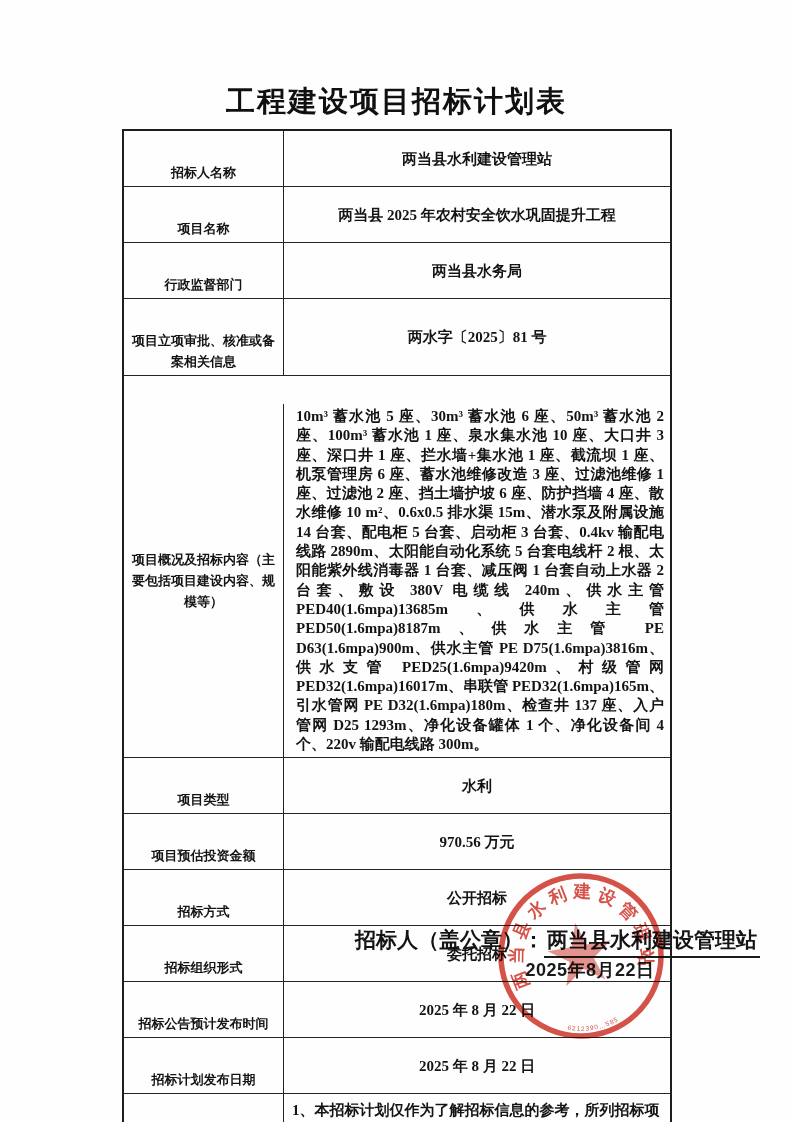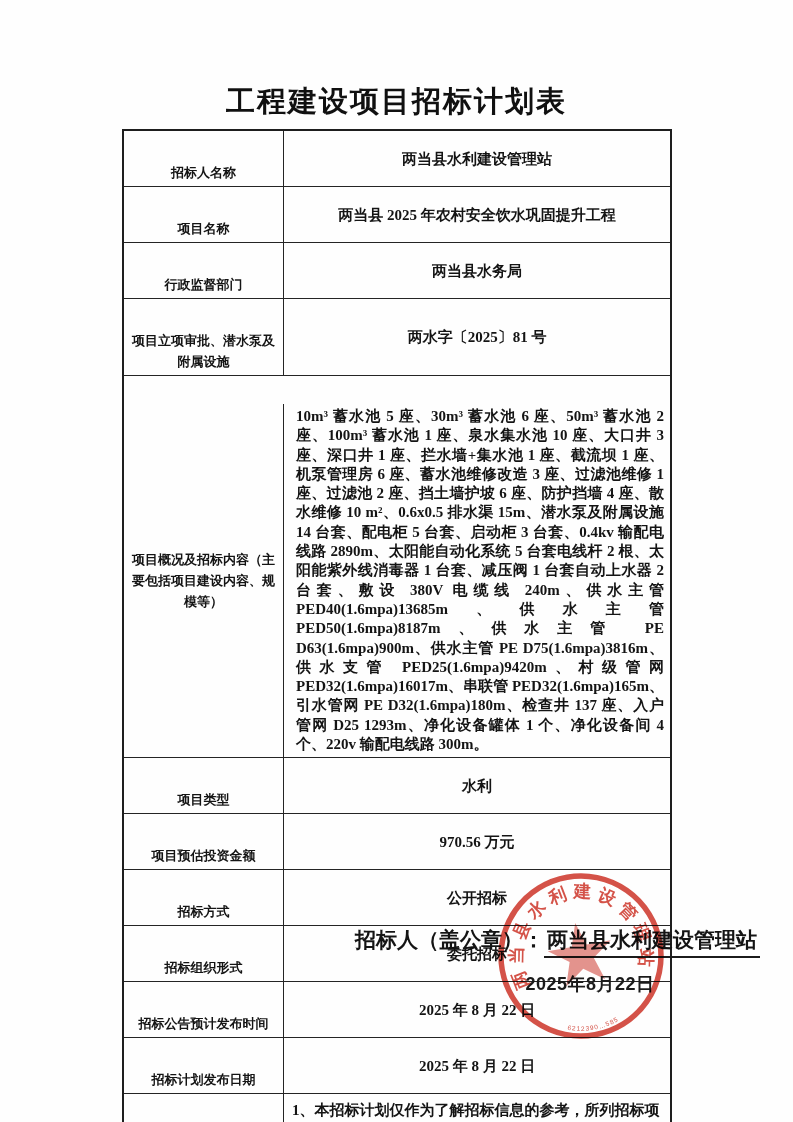--- a/index.html
+++ b/index.html
@@ -75,21 +75,20 @@
     padding:0 3px 2px 3px;
     text-align:center;
   }
   .sig-date{
     position:absolute;
     top:958px;left:525px;width:130px;
     text-align:center;
     font-family:"Liberation Sans","DejaVu Sans",sans-serif;
     font-size:18px;font-weight:600;color:#1a1a1a;
     letter-spacing:0.5px;
-    margin-top:14px;
   }
   .seal{
     position:absolute;
     left:491px;top:866px;
     width:180px;height:180px;
     mix-blend-mode:multiply;
     opacity:0.88;
   }
 </style>
 </head>
@@ -106,21 +105,21 @@
     </div>
     <div class="trow r2">
       <div class="cell-label">项目名称</div>
       <div class="cell-value">两当县 2025 年农村安全饮水巩固提升工程</div>
     </div>
     <div class="trow r3">
       <div class="cell-label">行政监督部门</div>
       <div class="cell-value">两当县水务局</div>
     </div>
     <div class="trow r4">
-      <div class="cell-label">项目立项审批、潜水泵及附属设施</div>
+      <div class="cell-label">项目立项审批、核准或备案相关信息</div>
       <div class="cell-value">两水字〔2025〕81 号</div>
     </div>
     <div class="trow r5">
       <div class="cell-label">项目概况及招标内容（主要包括项目建设内容、规模等）</div>
       <div class="cell-value block">10m³ 蓄水池 5 座、30m³ 蓄水池 6 座、50m³ 蓄水池 2 座、100m³ 蓄水池 1 座、泉水集水池 10 座、大口井 3 座、深口井 1 座、拦水墙+集水池 1 座、截流坝 1 座、机泵管理房 6 座、蓄水池维修改造 3 座、过滤池维修 1 座、过滤池 2 座、挡土墙护坡 6 座、防护挡墙 4 座、散水维修 10 m²、0.6x0.5 排水渠 15m、潜水泵及附属设施 14 台套、配电柜 5 台套、启动柜 3 台套、0.4kv 输配电线路 2890m、太阳能自动化系统 5 台套电线杆 2 根、太阳能紫外线消毒器 1 台套、减压阀 1 台套自动上水器 2 台套、敷设 380V 电缆线 240m、供水主管 PED40(1.6mpa)13685m、供水主管 PED50(1.6mpa)8187m、供水主管 PE D63(1.6mpa)900m、供水主管 PE D75(1.6mpa)3816m、供水支管 PED25(1.6mpa)9420m、村级管网 PED32(1.6mpa)16017m、串联管 PED32(1.6mpa)165m、引水管网 PE D32(1.6mpa)180m、检查井 137 座、入户管网 D25 1293m、净化设备罐体 1 个、净化设备间 4 个、220v 输配电线路 300m。</div>
     </div>
     <div class="trow r6">
       <div class="cell-label">项目类型</div>
       <div class="cell-value">水利</div>
     </div>

